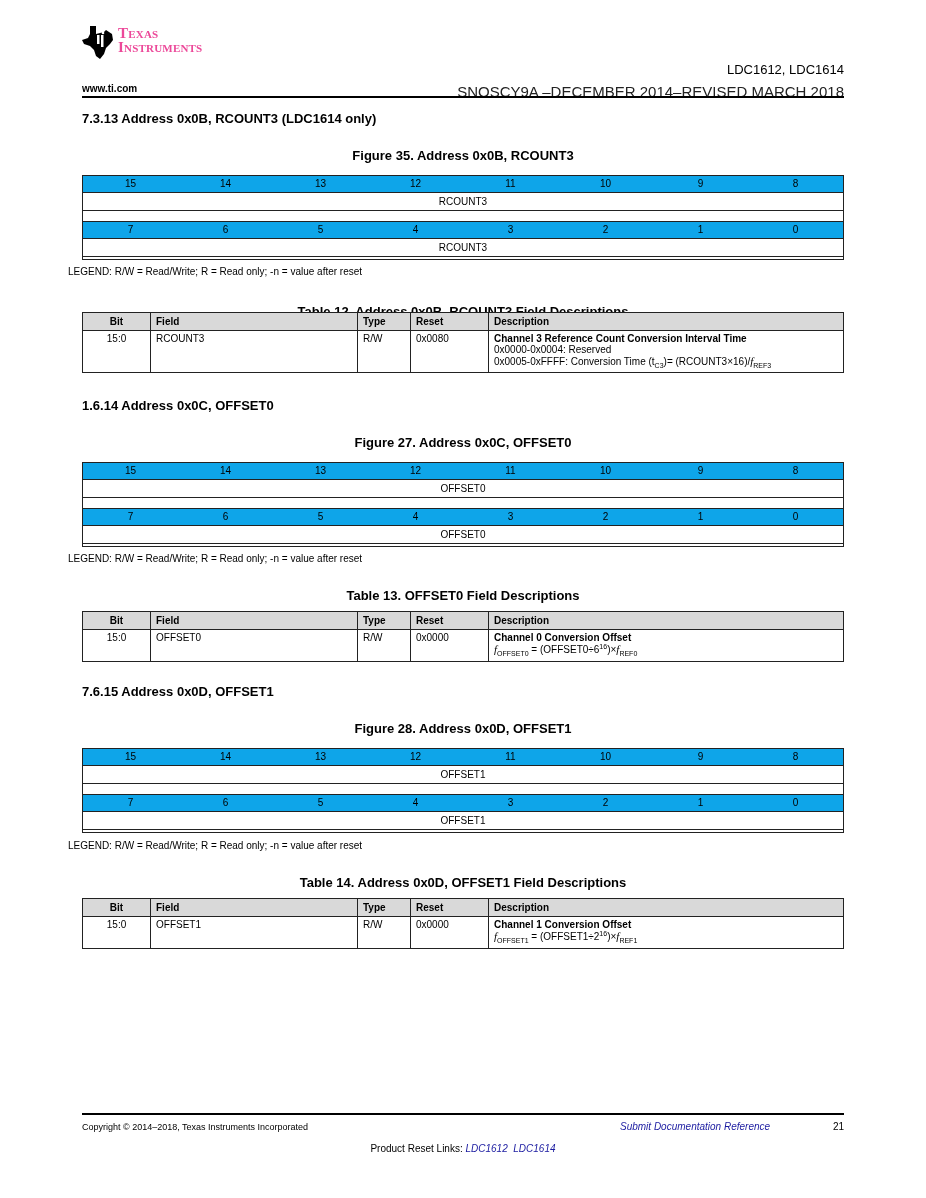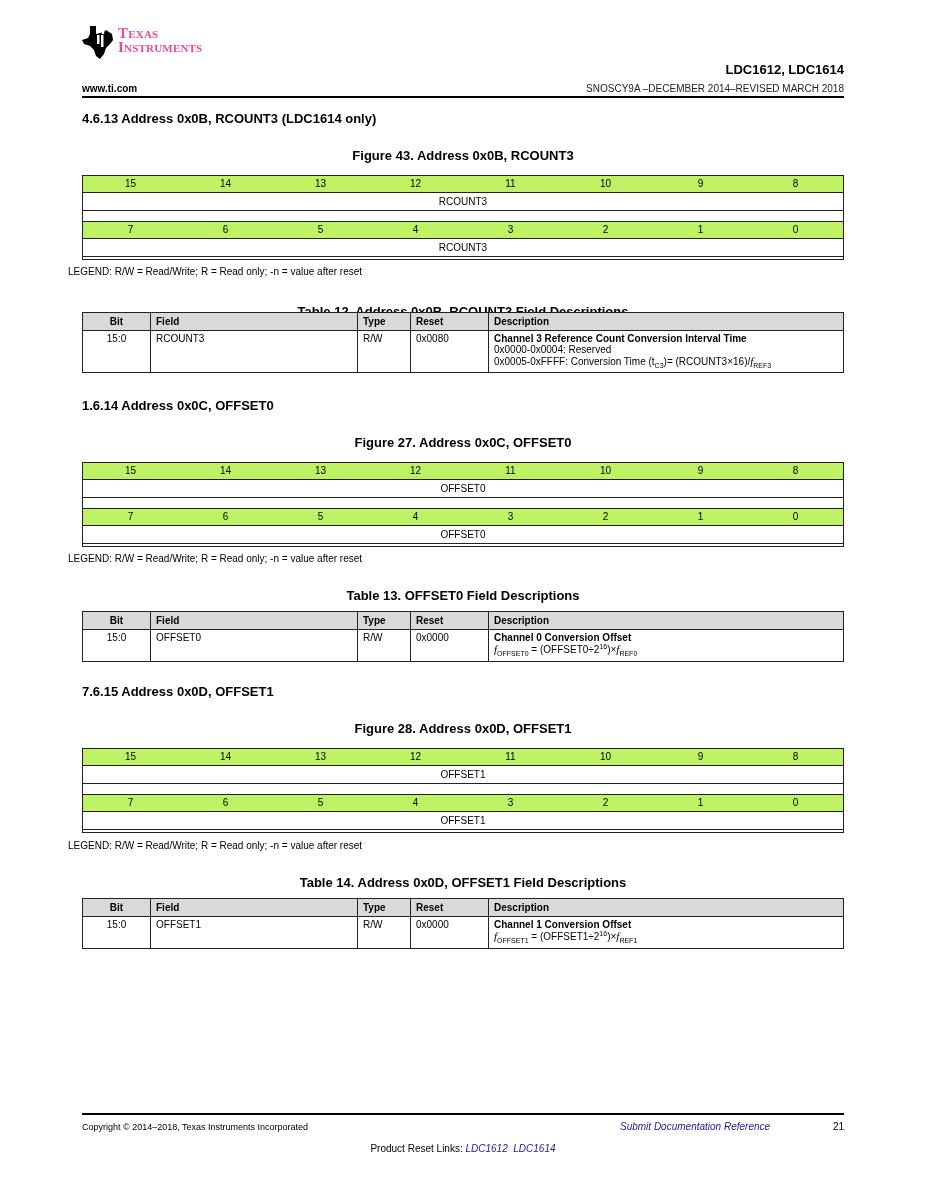--- a/index.html
+++ b/index.html
@@ -5,32 +5,32 @@
   html, body { margin: 0; padding: 0; background: #ffffff; }
   body { width: 926px; height: 1198px; position: relative; font-family: "Liberation Sans", sans-serif; color: #000; overflow: hidden; }
   .abs { position: absolute; }
 
   
   .logo { left: 82px; top: 24px; width: 150px; height: 40px; }
   .logo-mark { position: absolute; left: 0; top: 2px; width: 32px; height: 34px; }
   .logo-text { position: absolute; left: 36px; top: 2px; font-family: "Liberation Serif", serif; font-weight: bold; line-height: 14px; color: #ec4899; }
   .logo-text .l1 { font-size: 15px; letter-spacing: 0.2px; }
   .logo-text .l2 { font-size: 15px; letter-spacing: 0.2px; }
-  .doc-title { right: 82px; top: 62px; font-size: 13px; font-weight: bold; text-align: center; }
+  .doc-title { right: 82px; top: 62px; font-size: 13px; font-weight: normal; text-align: center; }
   .www { left: 82px; top: 83px; font-size: 10px; font-weight: bold; }
-  .doc-rev { right: 82px; top: 83px; font-size: 10px; color: #222; }
+  .doc-rev { right: 82px; top: 83px; font-size: 15px; color: #222; }
   .hdr-rule { left: 82px; top: 96px; width: 762px; height: 0; border-top: 2px solid #000; }
 
   
   .sec-head { left: 82px; font-size: 13px; font-weight: bold; }
   .fig-cap { left: 82px; width: 762px; text-align: center; font-size: 13px; font-weight: bold; }
 
   
   .reg { left: 82px; width: 762px; border: 1px solid #222; box-sizing: border-box; }
-  .reg .bits { display: flex; background: #bef264; height: 16px; border-bottom: 1px solid #222; }
+  .reg .bits { display: flex; background: #0ea5e9; height: 16px; border-bottom: 1px solid #222; }
   .reg .bits span { flex: 1; text-align: center; font-size: 10px; line-height: 16px; }
   .reg .field { height: 17px; border-bottom: 1px solid #222; text-align: center; font-size: 10px; line-height: 17px; background: #fff; }
   .reg .gap { height: 10px; border-bottom: 1px solid #222; background: #fff; }
   .reg .gap2 { height: 2px; background: #fff; }
   .legend { left: 68px; font-size: 10px; }
 
   
   .tbl-cap { left: 82px; width: 762px; text-align: center; font-size: 13px; font-weight: bold; }
   table.fd { position: absolute; left: 82px; width: 762px; border-collapse: collapse; font-size: 10px; }
   table.fd th { background: #d9d9d9; font-weight: bold; text-align: left; padding: 1px 5px; border: 1px solid #222; height: 15px; }
@@ -62,22 +62,22 @@
   <div class="logo-text">
     <div class="l1" style="font-variant: small-caps;">Texas</div>
     <div class="l2" style="font-variant: small-caps;">Instruments</div>
   </div>
 </div>
 <div class="abs doc-title">LDC1612, LDC1614</div>
 <div class="abs www">www.ti.com</div>
 <div class="abs doc-rev">SNOSCY9A –DECEMBER 2014–REVISED MARCH 2018</div>
 <div class="abs hdr-rule"></div>
 
-<div class="abs sec-head" style="top:111px;">4.6.13   Address 0x0B, RCOUNT3 (LDC1614 only)</div>
-<div class="abs fig-cap" style="top:148px;">Figure 43.  Address 0x0B, RCOUNT3</div>
+<div class="abs sec-head" style="top:111px;">7.3.13   Address 0x0B, RCOUNT3 (LDC1614 only)</div>
+<div class="abs fig-cap" style="top:148px;">Figure 35.  Address 0x0B, RCOUNT3</div>
 <div class="abs reg" style="top:175px;">
   <div class="bits">
     <span>15</span>
     <span>14</span>
     <span>13</span>
     <span>12</span>
     <span>11</span>
     <span>10</span>
     <span>9</span>
     <span>8</span>
@@ -177,21 +177,21 @@
     <th>Reset</th>
     <th>Description</th>
   </tr>
   <tr style="height:32px;">
     <td class="bit">15:0</td>
     <td>OFFSET0</td>
     <td>R/W</td>
     <td>0x0000</td>
     <td>
       <div class="desc-title">Channel 0 Conversion Offset</div>
-      <div><span class="it">f</span><sub>OFFSET0</sub><span> = (OFFSET0÷2</span><sup>16</sup><span>)×</span><span class="it">f</span><sub>REF0</sub></div>
+      <div><span class="it">f</span><sub>OFFSET0</sub><span> = (OFFSET0÷6</span><sup>16</sup><span>)×</span><span class="it">f</span><sub>REF0</sub></div>
     </td>
   </tr>
 </tbody>
   </table>
 
 <div class="abs sec-head" style="top:684px;">7.6.15   Address 0x0D, OFFSET1</div>
 <div class="abs fig-cap" style="top:721px;">Figure 28.  Address 0x0D, OFFSET1</div>
 <div class="abs reg" style="top:748px;">
   <div class="bits">
     <span>15</span>

